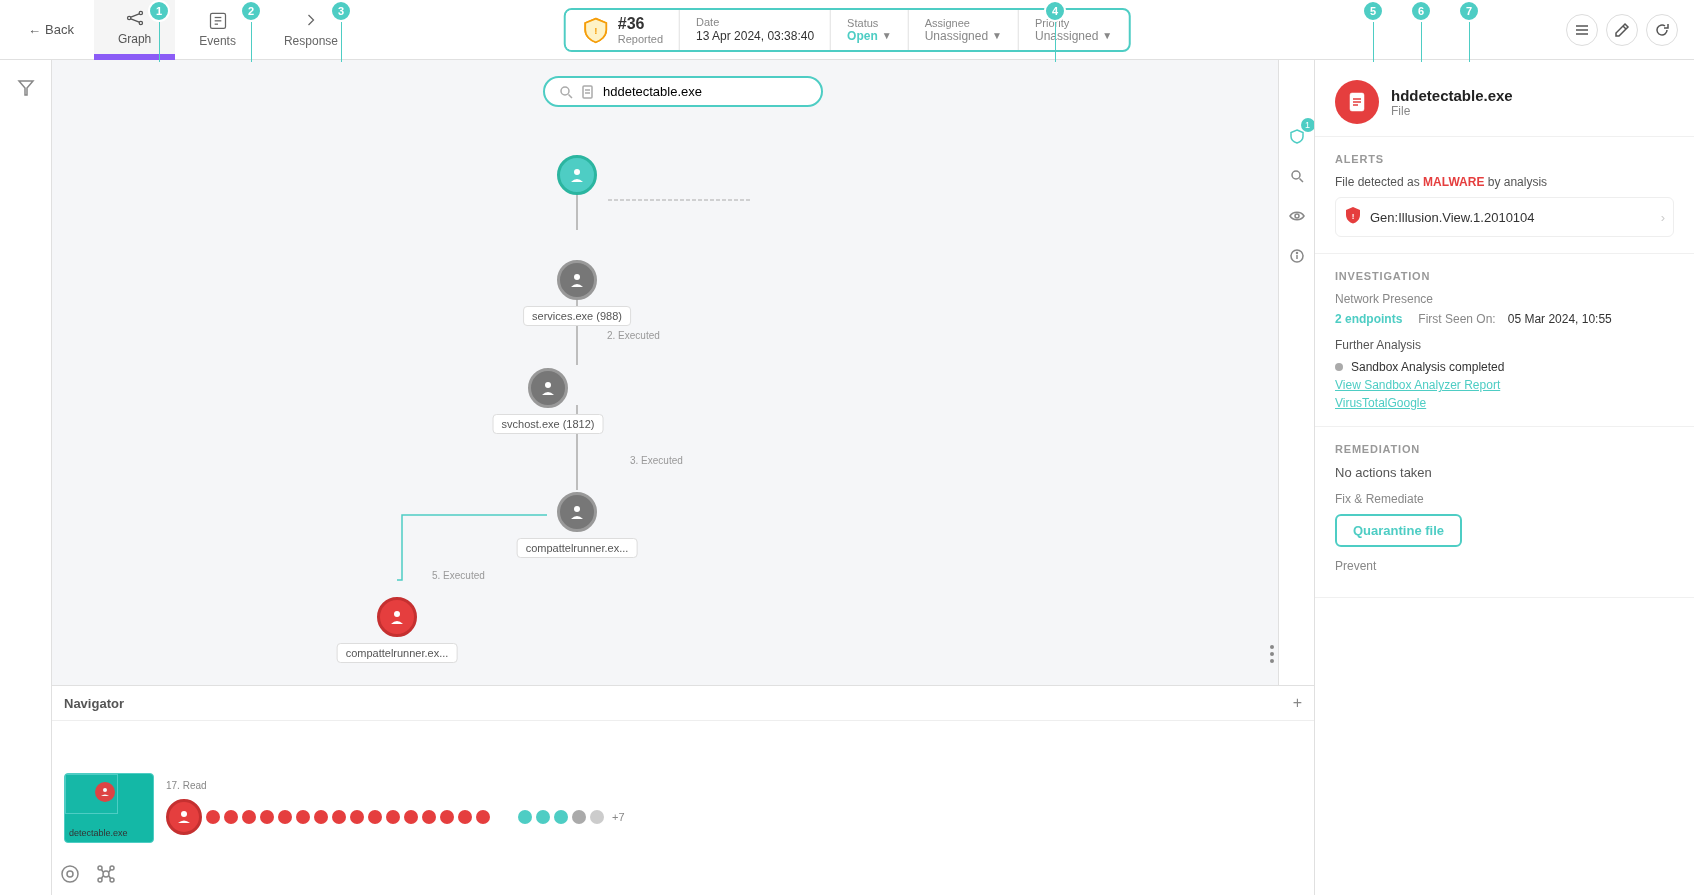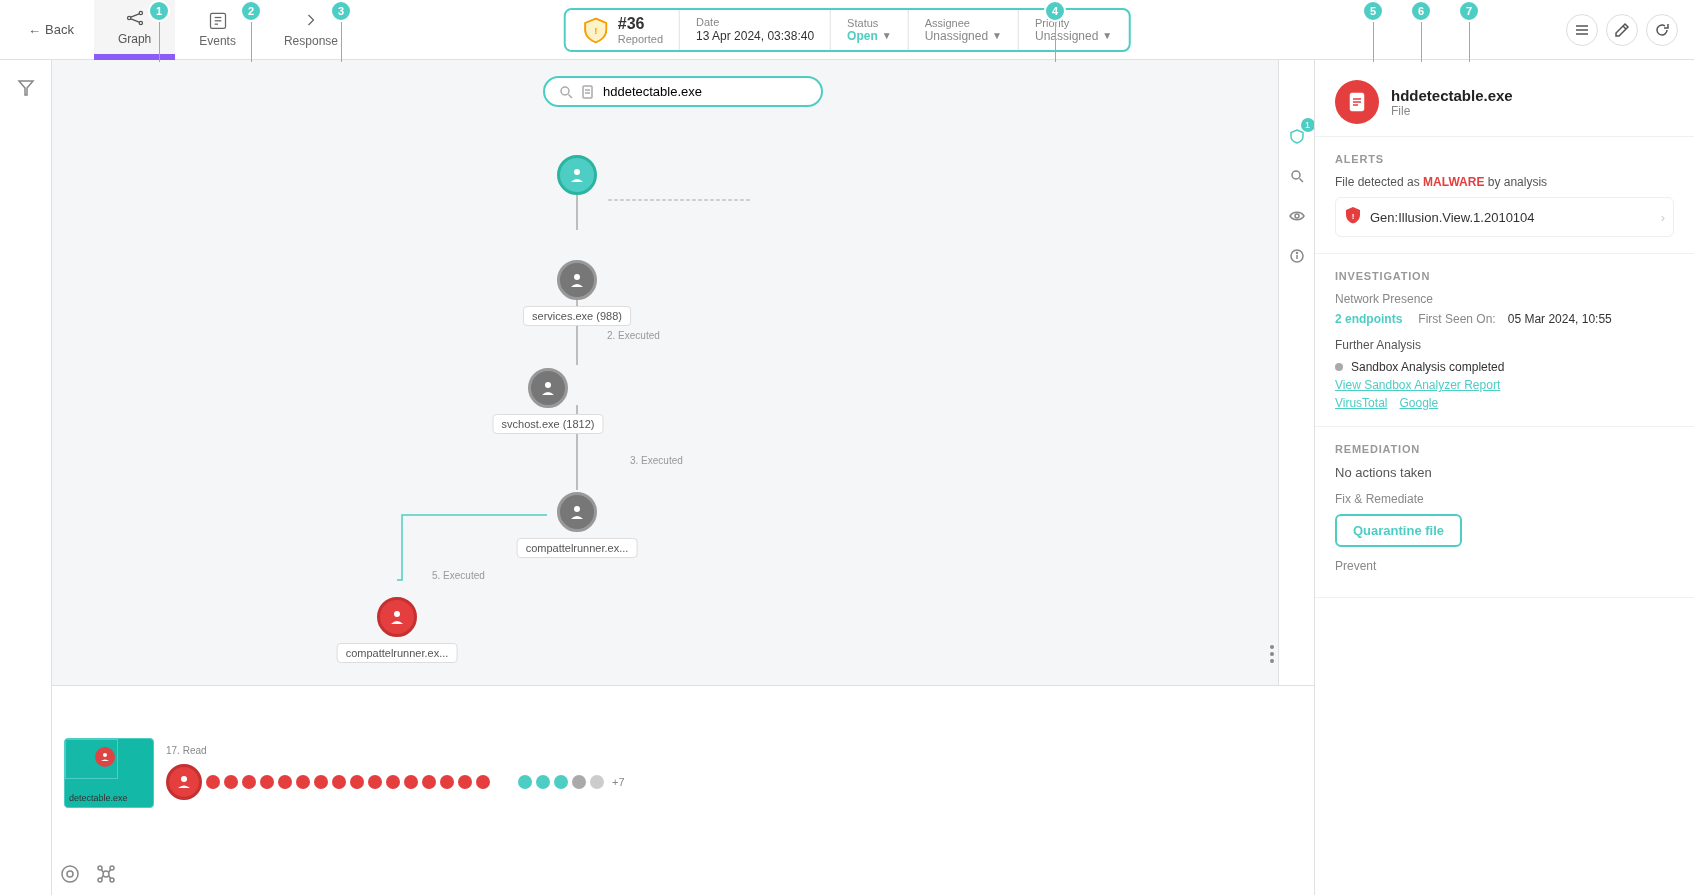--- a/index.html
+++ b/index.html
@@ -145,21 +145,21 @@
 
     .info-row { display: flex; align-items: center; gap: 8px; margin-bottom: 6px; font-size: 12px; }
     .info-label { color: #888; width: 110px; }
     .endpoints-link { color: #4ecdc4; font-weight: 600; cursor: pointer; }
 
     .sandbox-row {
       display: flex; align-items: center; gap: 8px; margin-bottom: 4px; font-size: 12px;
     }
     .sandbox-dot { width: 8px; height: 8px; border-radius: 50%; background: #aaa; }
     .sandbox-link { color: #4ecdc4; cursor: pointer; font-size: 12px; display: block; margin-bottom: 4px; }
-    .ext-links { display: flex; gap: 12px; margin-top: 2px; }
+    .ext-links { display: flex; margin-top: 2px; }
     .ext-link { color: #4ecdc4; cursor: pointer; font-size: 12px; }
 
     .remediation-status { font-size: 13px; color: #555; margin-bottom: 12px; }
     .fix-label { font-size: 12px; color: #888; margin-bottom: 8px; }
     .quarantine-btn {
       padding: 7px 16px; border: 2px solid #4ecdc4; border-radius: 6px;
       background: #fff; color: #4ecdc4; font-size: 13px; font-weight: 600;
       cursor: pointer; margin-bottom: 12px;
     }
     .prevent-label { font-size: 12px; color: #888; margin-bottom: 8px; }
@@ -468,20 +468,24 @@
       </div>
     </div>
 
     <div style="position:absolute;right:36px;bottom:228px;display:flex;flex-direction:column;gap:3px;align-items:center;padding:4px;cursor:pointer;">
       <div style="width:4px;height:4px;border-radius:50%;background:#888;"></div>
       <div style="width:4px;height:4px;border-radius:50%;background:#888;"></div>
       <div style="width:4px;height:4px;border-radius:50%;background:#888;"></div>
     </div>
 
     <div class="navigator">
+      <div class="navigator-header">
+        <span class="navigator-title">Navigator</span>
+        <span class="nav-plus" style="cursor:pointer;font-size:16px;color:#888;">+</span>
+      </div>
       <div class="navigator-content">
 
         <div class="mini-map">
           <div style="position:relative;width:100%;height:100%;padding:4px;">
 
             <div style="width:20px;height:20px;border-radius:50%;background:#e53e3e;position:absolute;top:8px;left:30px;display:flex;align-items:center;justify-content:center;">
               <svg width="10" height="10" viewBox="0 0 10 10" fill="white">
                   <circle cx="5" cy="3" r="2"></circle>
                   <path d="M1 9 Q5 6 9 9"></path>
                 </svg>

